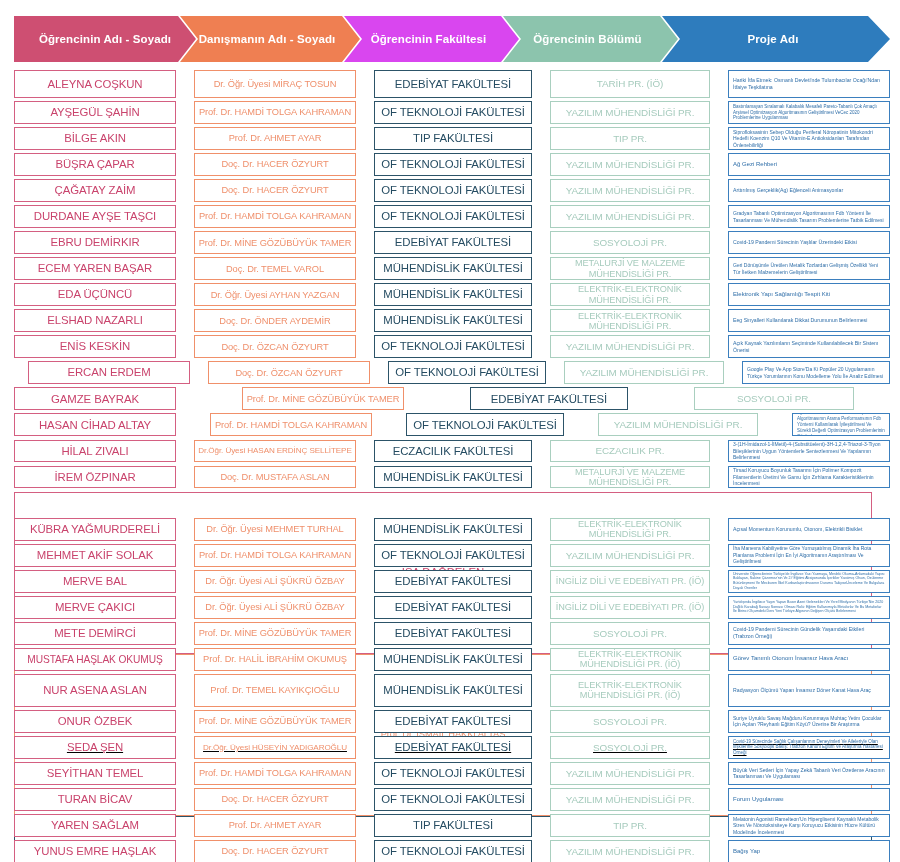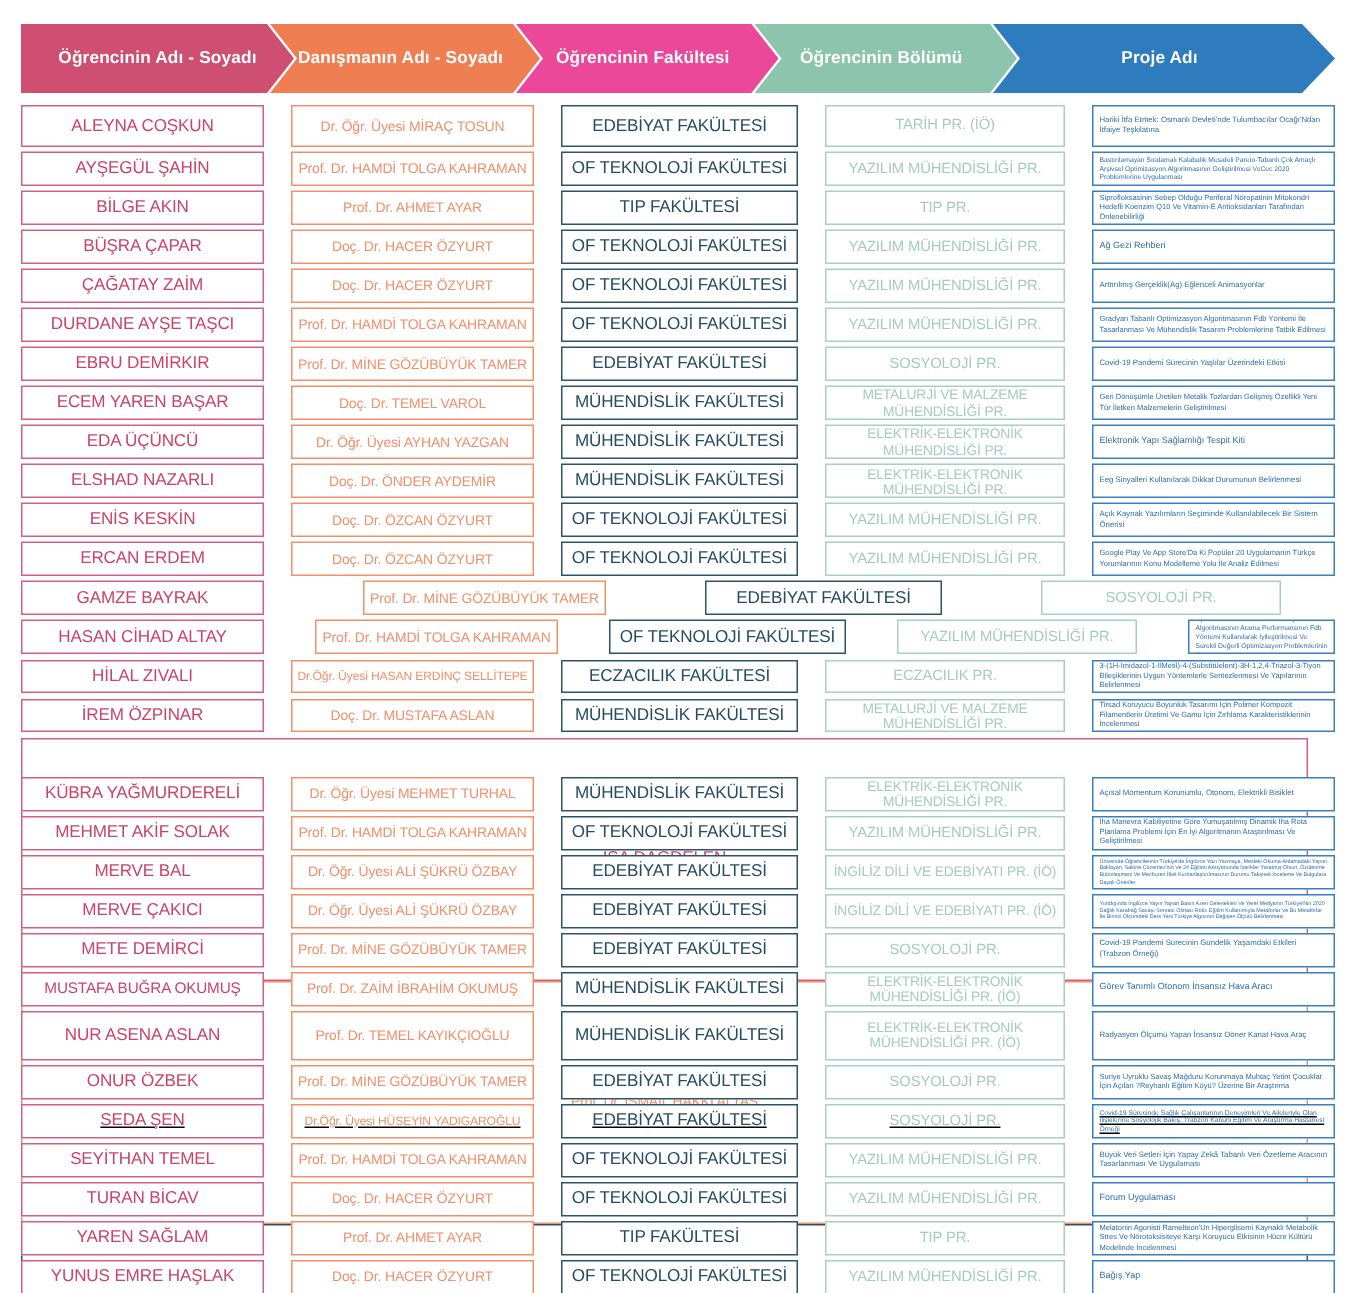--- a/index.html
+++ b/index.html
@@ -37,21 +37,21 @@
     text-align: center;
     padding: 0 6px 0 0;
     clip-path: polygon(0 0, calc(100% - 18px) 0, 100% 50%, calc(100% - 18px) 100%, 0 100%, 18px 50%);
   }
   .hdr:first-child {
     clip-path: polygon(0 0, calc(100% - 18px) 0, 100% 50%, calc(100% - 18px) 100%, 0 100%);
     padding-left: 6px;
   }
   .hdr-0 { background: #ce4f72; flex: 0 0 182px; }
   .hdr-1 { background: #ef7f52; flex: 0 0 180px; margin-left: -16px; }
-  .hdr-2 { background: #ec4899; flex: 0 0 175px; margin-left: -16px; }
+  .hdr-2 { background: #d946ef; flex: 0 0 175px; margin-left: -16px; }
   .hdr-3 { background: #8cc4ad; flex: 0 0 175px; margin-left: -16px; }
   .hdr-4 { background: #2e7cbd; flex: 1 1 auto;  margin-left: -16px;
            clip-path: polygon(0 0, calc(100% - 22px) 0, 100% 50%, calc(100% - 22px) 100%, 0 100%, 18px 50%); }
 
   
   #table-body {
     padding: 0 10px 0 14px;
   }
   .row {
     display: flex;
@@ -203,21 +203,21 @@
       <div class="cell c3 two-line">ELEKTRİK-ELEKTRONİK MÜHENDİSLİĞİ PR.</div>
       <div class="cell c4">Eeg Sinyalleri Kullanılarak Dikkat Durumunun Belirlenmesi</div>
     </div>
     <div class="row" style="height: 22.94px;">
       <div class="cell c0">ENİS KESKİN</div>
       <div class="cell c1">Doç. Dr. ÖZCAN ÖZYURT</div>
       <div class="cell c2">OF TEKNOLOJİ FAKÜLTESİ</div>
       <div class="cell c3">YAZILIM MÜHENDİSLİĞİ PR.</div>
       <div class="cell c4">Açık Kaynak Yazılımların Seçiminde Kullanılabilecek Bir Sistem Önerisi</div>
     </div>
-    <div class="row" style="height: 22.94px;">
+    <div class="row" style="height: 22.94px; margin-left: 14px;">
       <div class="cell c0">ERCAN ERDEM</div>
       <div class="cell c1">Doç. Dr. ÖZCAN ÖZYURT</div>
       <div class="cell c2">OF TEKNOLOJİ FAKÜLTESİ</div>
       <div class="cell c3">YAZILIM MÜHENDİSLİĞİ PR.</div>
       <div class="cell c4" style="font-size: 5px;">Google Play Ve App Store'Da Ki Popüler 20 Uygulamanın Türkçe Yorumlarının Konu Modelleme Yolu İle Analiz Edilmesi</div>
     </div>
     <div class="row" style="height: 22.94px; gap: 48px;">
       <div class="cell c0">GAMZE BAYRAK</div>
       <div class="cell c1">Prof. Dr. MİNE GÖZÜBÜYÜK TAMER</div>
       <div class="cell c2">EDEBİYAT FAKÜLTESİ</div>
@@ -281,22 +281,22 @@
       <div class="cell c4" style="font-size: 3.6px;">Yurtdışında İngilizce Yayın Yapan Basın Azeri Gelenekleri Ve Yerel Medyanın Türkiye'Nin 2020 Dağlık Karabağ Savaşı Sonrası Olması Rolü: Eğitim Kullanımıyla Metaforlar Ve Bu Metaforlar İle Birinci Olçumdeki Ders Yeni Türkiye Algısının Değişen Ölçütü Belirlenmesi</div>
     </div>
     <div class="row" style="height: 22.94px;">
       <div class="cell c0">METE DEMİRCİ</div>
       <div class="cell c1">Prof. Dr. MİNE GÖZÜBÜYÜK TAMER</div>
       <div class="cell c2">EDEBİYAT FAKÜLTESİ</div>
       <div class="cell c3">SOSYOLOJİ PR.</div>
       <div class="cell c4">Covid-19 Pandemi Sürecinin Gündelik Yaşamdaki Etkileri (Trabzon Örneği)</div>
     </div>
     <div class="row" style="height: 22.94px;">
-      <div class="cell c0" style="font-size: 10.2px;">MUSTAFA BUĞRA OKUMUŞ</div>
-      <div class="cell c1">Prof. Dr. ZAİM İBRAHİM OKUMUŞ</div>
+      <div class="cell c0" style="font-size: 10.2px;">MUSTAFA HAŞLAK OKUMUŞ</div>
+      <div class="cell c1">Prof. Dr. HALİL İBRAHİM OKUMUŞ</div>
       <div class="cell c2">MÜHENDİSLİK FAKÜLTESİ</div>
       <div class="cell c3 two-line">ELEKTRİK-ELEKTRONİK MÜHENDİSLİĞİ PR. (İÖ)</div>
       <div class="cell c4" style="font-size: 6px;">Görev Tanımlı Otonom İnsansız Hava Aracı</div>
     </div>
     <div class="row" style="height: 33px;">
       <div class="cell c0">NUR ASENA ASLAN</div>
       <div class="cell c1">Prof. Dr. TEMEL KAYIKÇIOĞLU</div>
       <div class="cell c2">MÜHENDİSLİK FAKÜLTESİ</div>
       <div class="cell c3 two-line">ELEKTRİK-ELEKTRONİK MÜHENDİSLİĞİ PR. (İÖ)</div>
       <div class="cell c4">Radyasyon Ölçümü Yapan İnsansız Döner Kanat Hava Araç</div>

